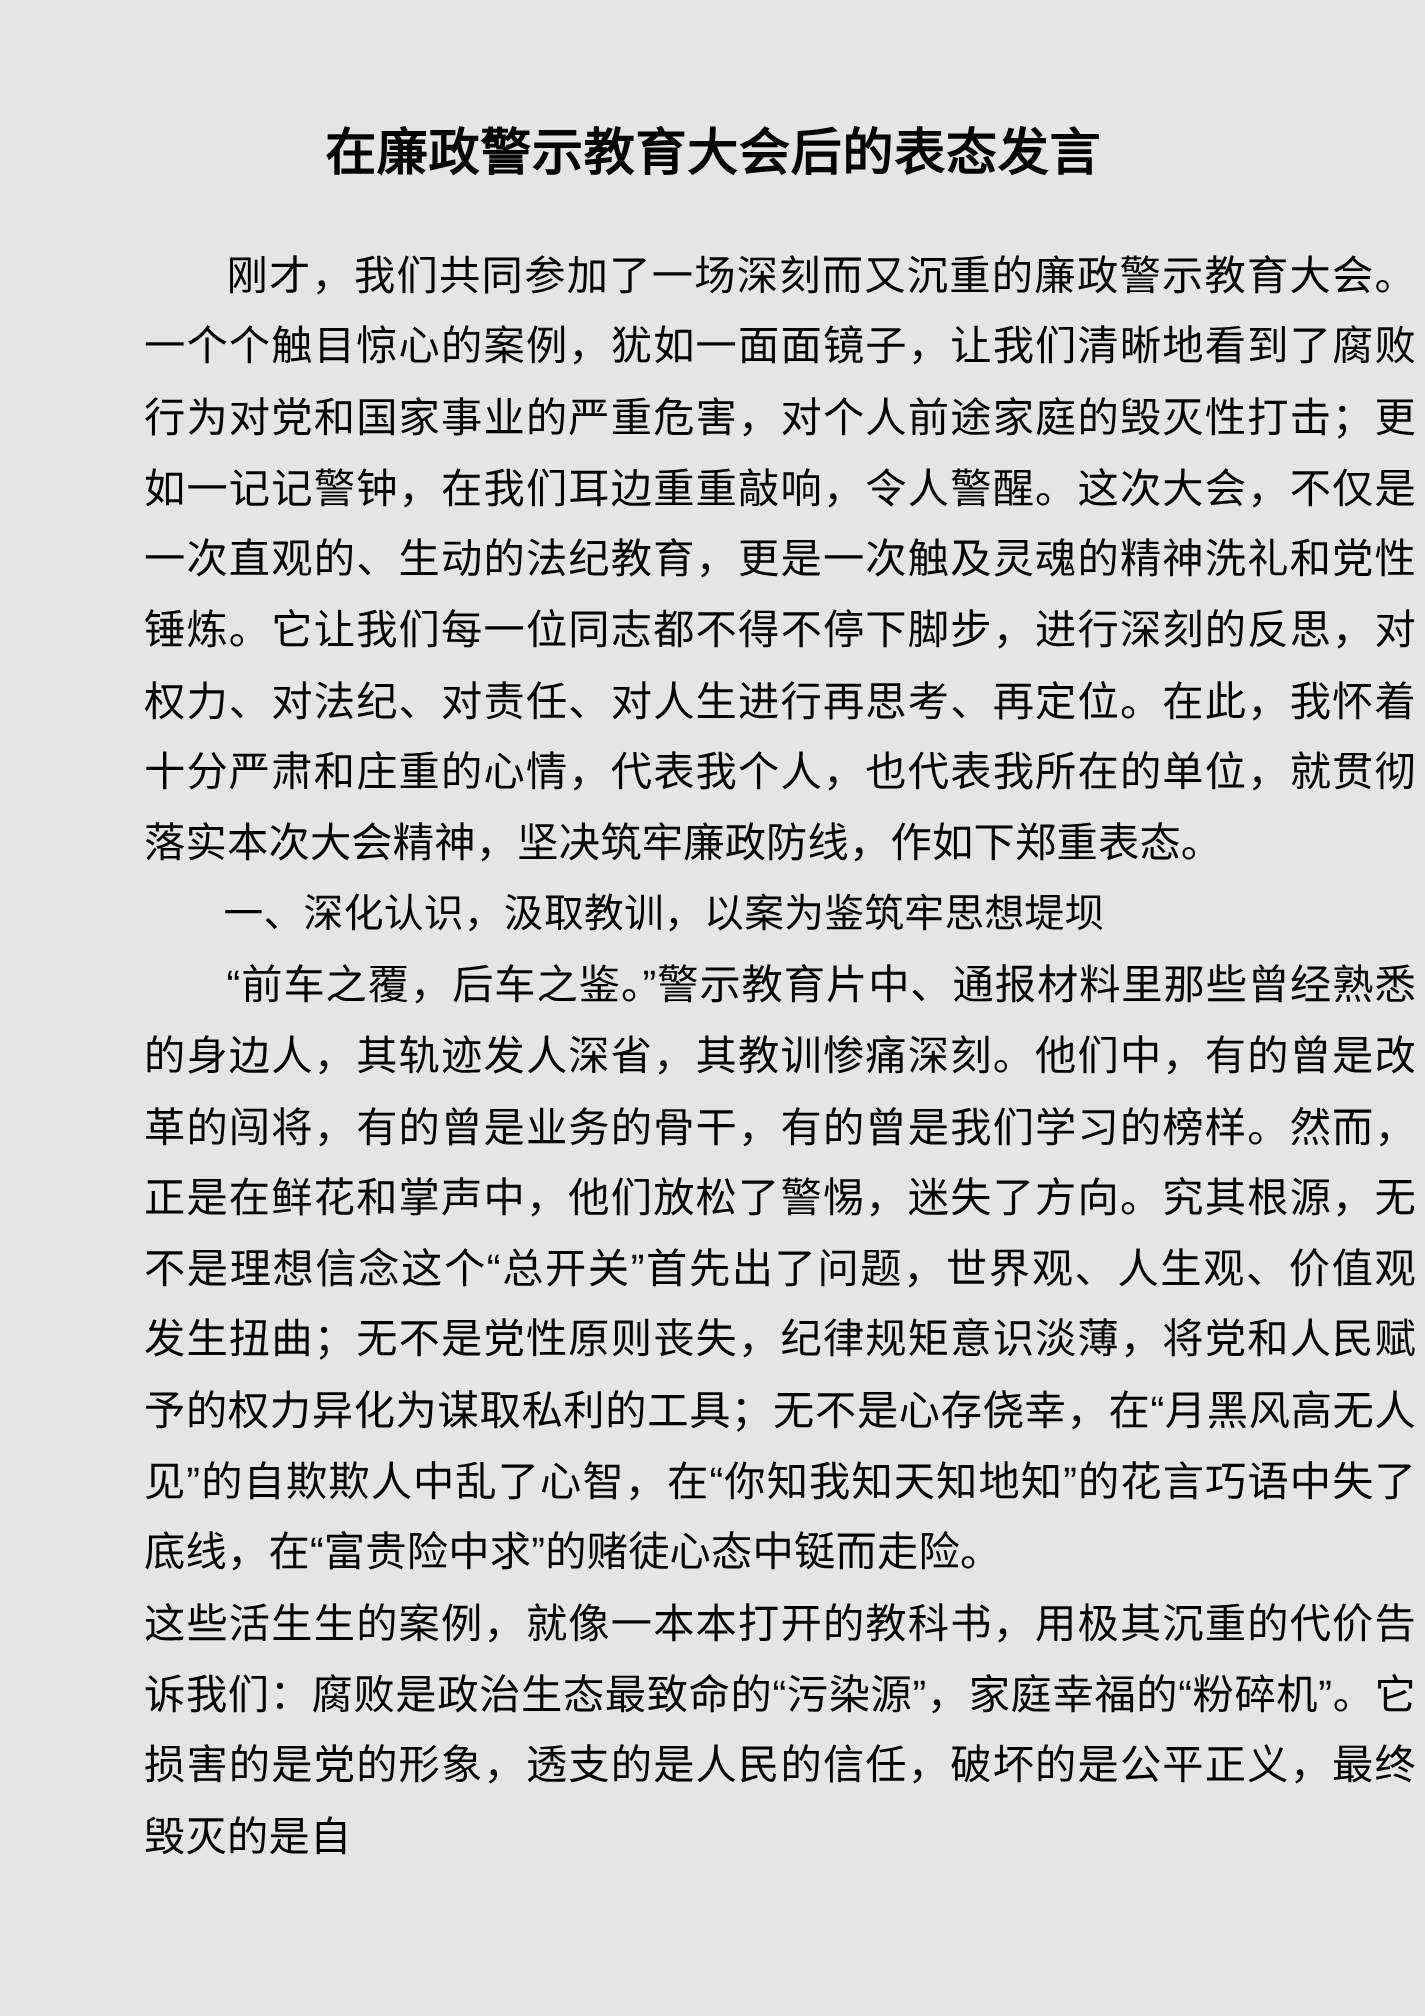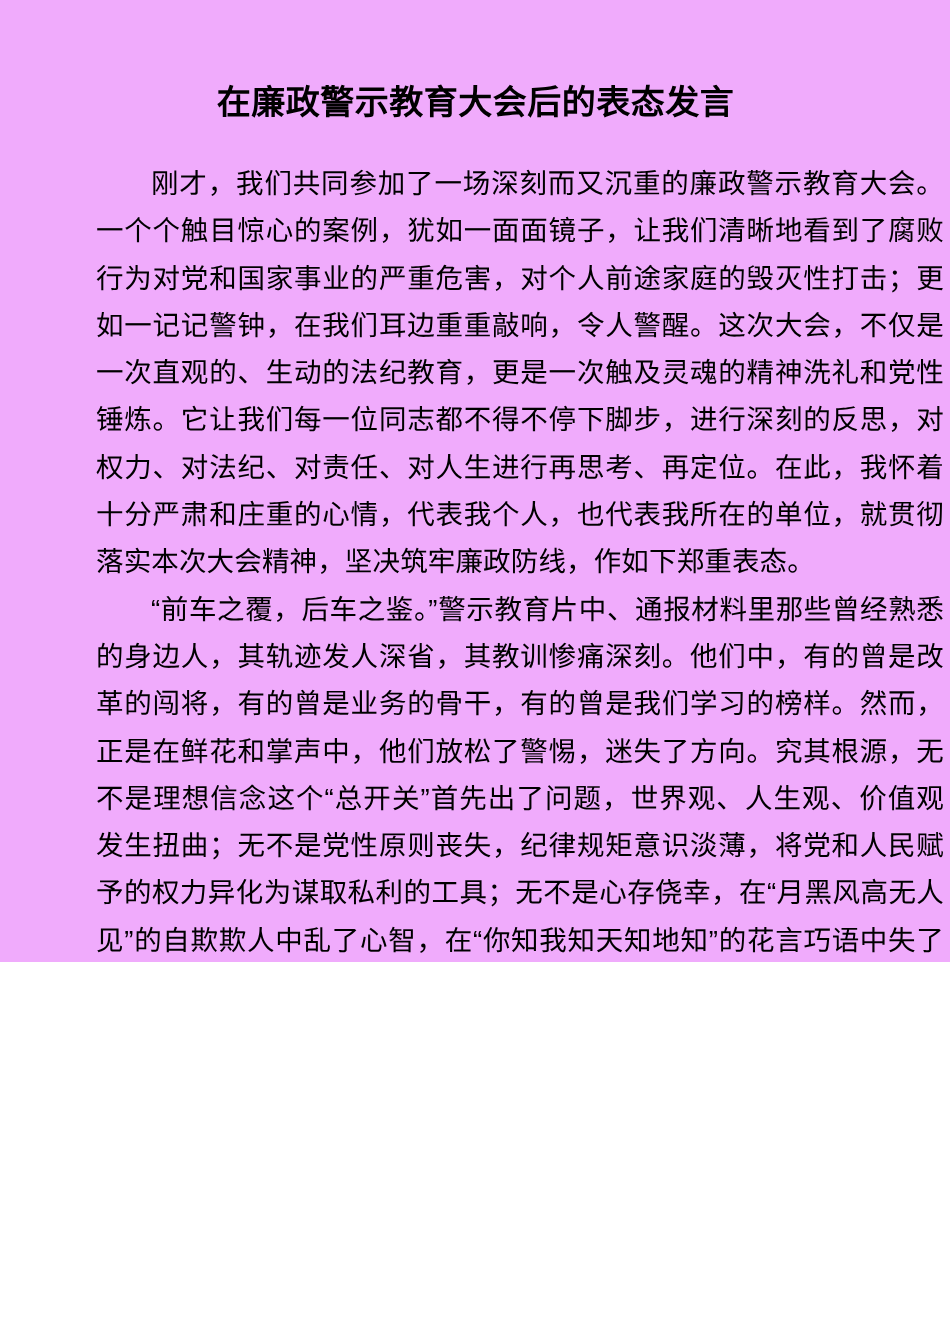--- a/index.html
+++ b/index.html
@@ -4,22 +4,22 @@
 <style>
   html, body {
     margin: 0;
     padding: 0;
     background: #ffffff;
   }
 
   .page {
     position: relative;
     width: 950px;
-    height: 962px;
-    background: #f0abfc;
+    height: 1344px;
+    background: #e5e5e5;
     overflow: hidden;
     box-sizing: border-box;
     font-family: "Liberation Sans", "DejaVu Sans", sans-serif;
     color: #000000;
   }
 
   
   .doc-title {
     position: absolute;
     top: 58px;
@@ -77,19 +77,21 @@
 <body>
 
 <div class="page">
 
   <h1 class="doc-title">在廉政警示教育大会后的表态发言</h1>
 
   <div class="doc-body">
 
     <p class="para indent">刚才，我们共同参加了一场深刻而又沉重的廉政警示教育大会。一个个触目惊心的案例，犹如一面面镜子，让我们清晰地看到了腐败行为对党和国家事业的严重危害，对个人前途家庭的毁灭性打击；更如一记记警钟，在我们耳边重重敲响，令人警醒。这次大会，不仅是一次直观的、生动的法纪教育，更是一次触及灵魂的精神洗礼和党性锤炼。它让我们每一位同志都不得不停下脚步，进行深刻的反思，对权力、对法纪、对责任、对人生进行再思考、再定位。在此，我怀着十分严肃和庄重的心情，代表我个人，也代表我所在的单位，就贯彻落实本次大会精神，坚决筑牢廉政防线，作如下郑重表态。</p>
 
+    <p class="section-heading">一、深化认识，汲取教训，以案为鉴筑牢思想堤坝</p>
 
     <p class="para indent">“前车之覆，后车之鉴。”警示教育片中、通报材料里那些曾经熟悉的身边人，其轨迹发人深省，其教训惨痛深刻。他们中，有的曾是改革的闯将，有的曾是业务的骨干，有的曾是我们学习的榜样。然而，正是在鲜花和掌声中，他们放松了警惕，迷失了方向。究其根源，无不是理想信念这个“总开关”首先出了问题，世界观、人生观、价值观发生扭曲；无不是党性原则丧失，纪律规矩意识淡薄，将党和人民赋予的权力异化为谋取私利的工具；无不是心存侥幸，在“月黑风高无人见”的自欺欺人中乱了心智，在“你知我知天知地知”的花言巧语中失了底线，在“富贵险中求”的赌徒心态中铤而走险。</p>
 
+    <p class="para noindent">这些活生生的案例，就像一本本打开的教科书，用极其沉重的代价告诉我们：腐败是政治生态最致命的“污染源”，家庭幸福的“粉碎机”。它损害的是党的形象，透支的是人民的信任，破坏的是公平正义，最终毁灭的是自</p>
 
   </div>
 
 </div>
 
 </body></html>

